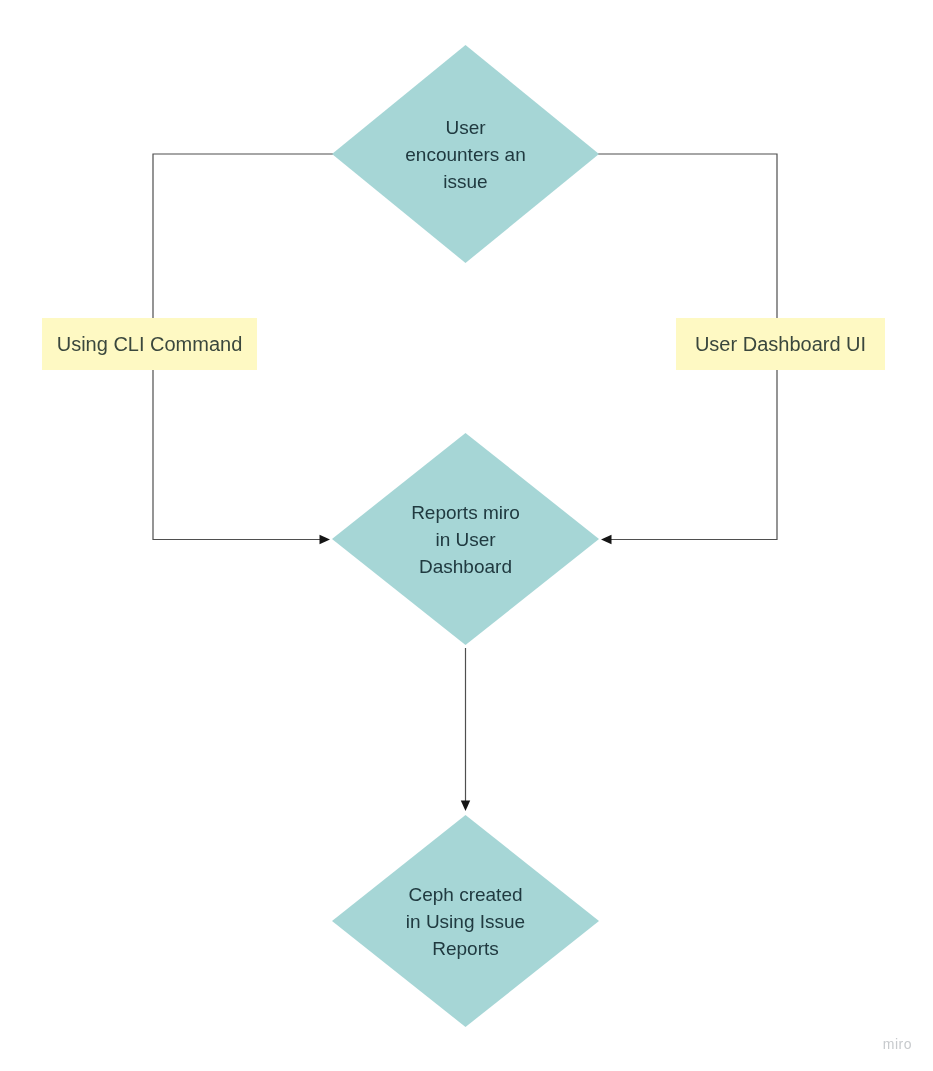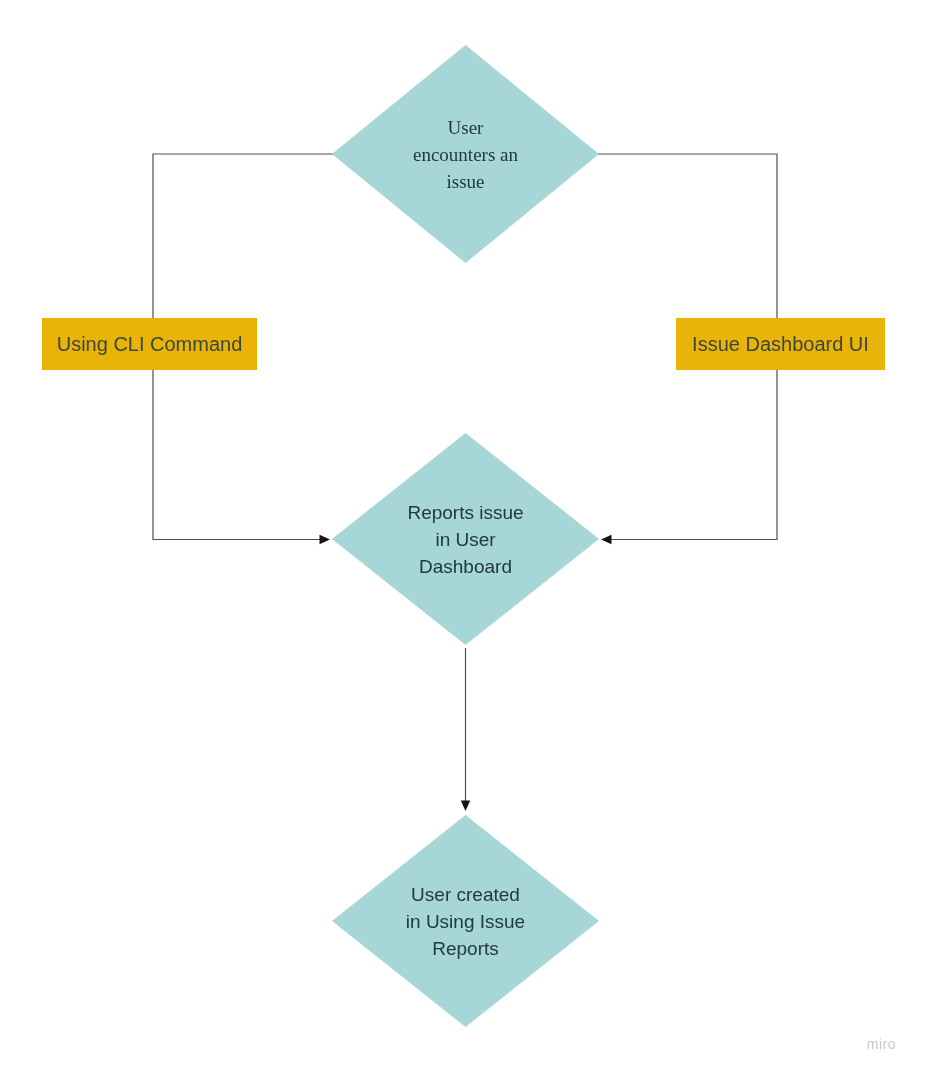--- a/index.html
+++ b/index.html
@@ -41,39 +41,39 @@
     justify-content: center;
     text-align: center;
     color: #203a40;
     font-size: 19px;
     line-height: 27px;
   }
   .node-diamond span {
     display: block;
     white-space: nowrap;
   }
-  .diamond-top    { left: 332px; top: 45px;  width: 267px; height: 218px; font-family: Liberation Serif, serif; }
+  .diamond-top    { left: 332px; top: 45px;  width: 267px; height: 218px; }
   .diamond-middle { left: 332px; top: 433px; width: 267px; height: 212px; }
   .diamond-bottom { left: 332px; top: 815px; width: 267px; height: 212px; }
   .edge-label {
     position: absolute;
     z-index: 3;
-    background: #eab308;
+    background: #fef9c3;
     color: #3a473d;
     font-size: 20px;
     display: flex;
     align-items: center;
     justify-content: center;
     white-space: nowrap;
   }
   .edge-label-left  { left: 42px;  top: 318px; width: 215px; height: 52px; }
   .edge-label-right { left: 676px; top: 318px; width: 209px; height: 52px; }
   .watermark {
     position: absolute;
-    right: 37px;
+    right: 21px;
     bottom: 19px;
     z-index: 4;
     color: #c7cacd;
     font-size: 14px;
     letter-spacing: 0.5px;
   }
 </style>
 </head>
 <body>
 
@@ -97,34 +97,34 @@
     </g>
   </svg>
 
   <div class="node-diamond diamond-top">
     <span>User</span>
     <span>encounters an</span>
     <span>issue</span>
   </div>
 
   <div class="node-diamond diamond-middle">
-    <span>Reports issue</span>
+    <span>Reports miro</span>
     <span>in User</span>
     <span>Dashboard</span>
   </div>
 
   <div class="node-diamond diamond-bottom">
-    <span>User created</span>
+    <span>Ceph created</span>
     <span>in Using Issue</span>
     <span>Reports</span>
   </div>
 
   <div class="edge-label edge-label-left">
     <span>Using CLI Command</span>
   </div>
 
   <div class="edge-label edge-label-right">
-    <span>Issue Dashboard UI</span>
+    <span>User Dashboard UI</span>
   </div>
 
   <div class="watermark">miro</div>
 
 </div>
 
 </body></html>

